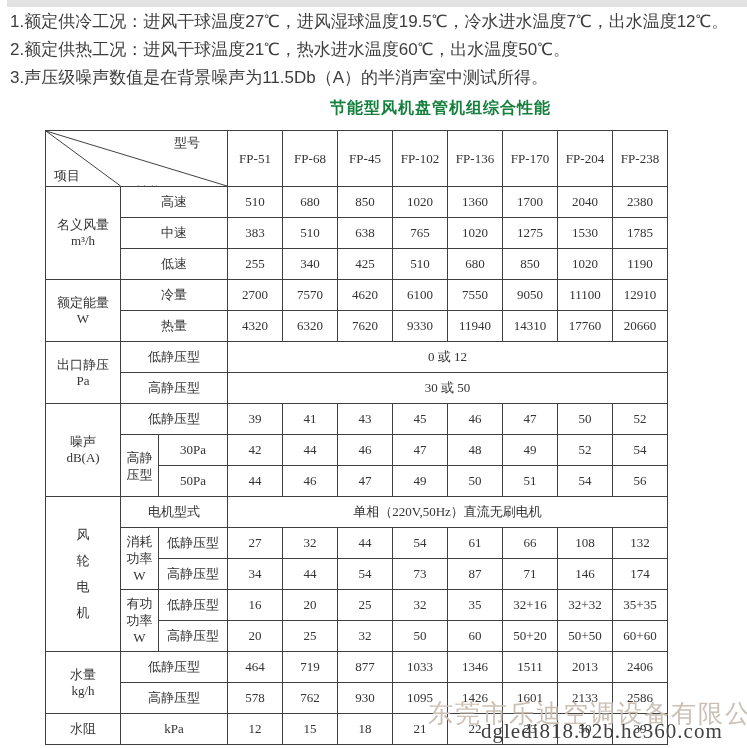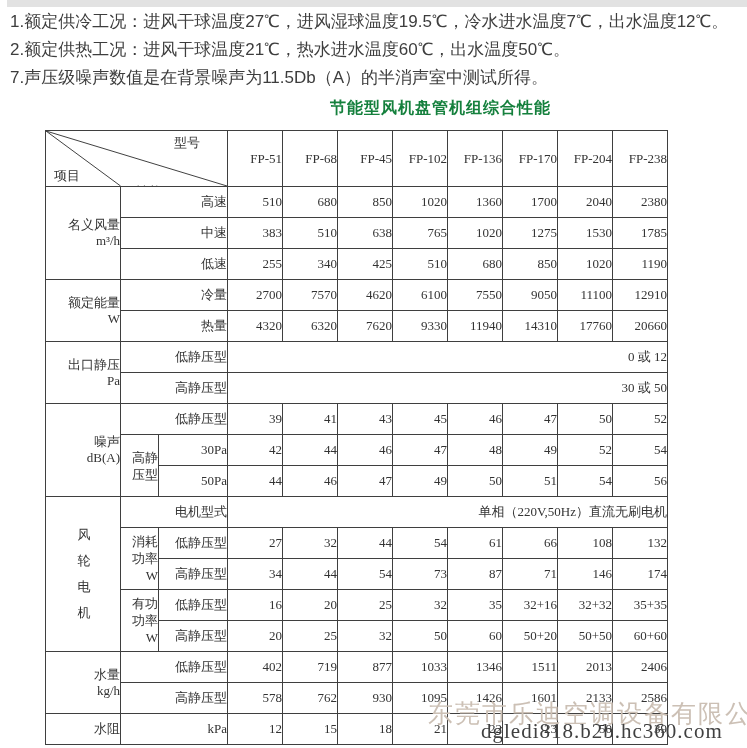--- a/index.html
+++ b/index.html
@@ -6,21 +6,21 @@
   #page{position:relative;width:747px;height:748px;background:#fff;overflow:hidden;
         font-family:"Liberation Sans",sans-serif;}
   .top-strip{position:absolute;left:7px;top:0;width:740px;height:7px;background:#e2e2e2;}
   .notes{position:absolute;left:10px;top:8px;width:730px;color:#3d3d3d;
          font-size:17px;line-height:28px;font-family:"Liberation Sans",sans-serif;}
   .note-line{white-space:nowrap;}
   .doc-title{position:absolute;left:330px;top:98px;font-size:16px;font-weight:bold;
              color:#15803d;letter-spacing:1px;white-space:nowrap;}
   table.spec{position:absolute;left:45px;top:130px;width:622px;border-collapse:collapse;
              table-layout:fixed;font-family:"Liberation Serif",serif;font-size:13px;
-             color:#333;text-align:right;}
+             color:#333;text-align:center;}
   table.spec td,table.spec th{border:1px solid #3f3f3f;padding:0;font-weight:normal;
              overflow:hidden;}
   tr.hdr{height:56px;}
   tr.r{height:31px;}
   .corner{position:relative;}
   .corner svg{position:absolute;left:0;top:0;width:100%;height:100%;display:block;}
   .corner .lbl{position:absolute;font-size:13px;color:#333;white-space:nowrap;}
   .lbl-model{left:128px;top:3px;}
   .lbl-perf{left:90px;top:52px;}
   .lbl-item{left:8px;top:36px;}
@@ -34,21 +34,21 @@
 </style>
 </head>
 <body>
 
 <div id="page">
   <div class="top-strip"></div>
 
   <div class="notes">
     <div class="note-line">1.额定供冷工况：进风干球温度27℃，进风湿球温度19.5℃，冷水进水温度7℃，出水温度12℃。</div>
     <div class="note-line">2.额定供热工况：进风干球温度21℃，热水进水温度60℃，出水温度50℃。</div>
-    <div class="note-line">7.声压级噪声数值是在背景噪声为11.5Db（A）的半消声室中测试所得。</div>
+    <div class="note-line">3.声压级噪声数值是在背景噪声为11.5Db（A）的半消声室中测试所得。</div>
   </div>
 
   <div class="doc-title">节能型风机盘管机组综合性能</div>
 
   <table class="spec">
     <colgroup>
       <col style="width:75px">
         <col style="width:38px">
         <col style="width:69px">
       <col style="width:55px">
@@ -252,21 +252,21 @@
       <td>50+50</td>
       <td>60+60</td>
     </tr>
 
     <tr class="r">
       <td rowspan="2">
         <span class="blk">水量</span>
         <span class="blk">kg/h</span>
       </td>
       <td colspan="2">低静压型</td>
-      <td>402</td>
+      <td>464</td>
       <td>719</td>
       <td>877</td>
       <td>1033</td>
       <td>1346</td>
       <td>1511</td>
       <td>2013</td>
       <td>2406</td>
     </tr>
     <tr class="r">
       <td colspan="2">高静压型</td>

